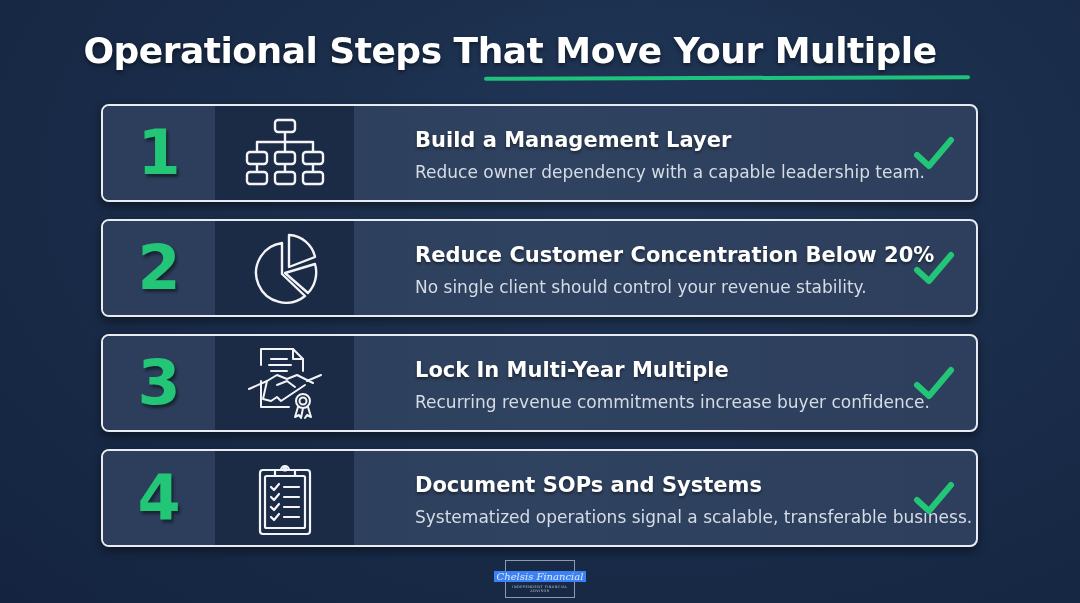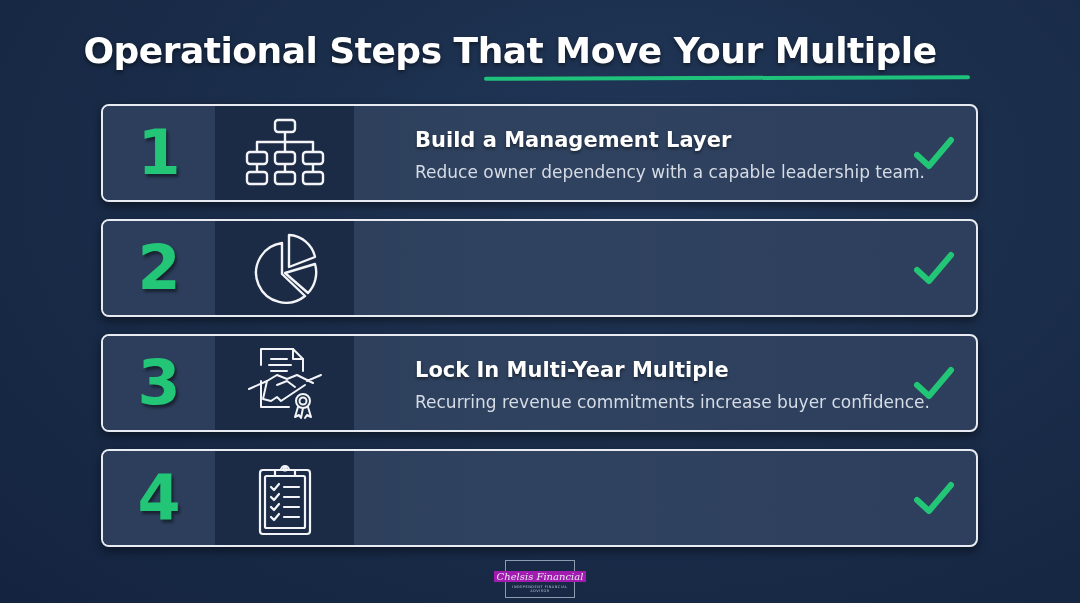--- a/index.html
+++ b/index.html
@@ -54,21 +54,21 @@
     position:absolute; right:20px; top:50%; transform:translateY(-50%);
     width:44px; height:40px;
   }
   .logo {
     position:absolute; left:505px; top:560px; width:70px; height:38px;
     border:1px solid #8d9bb0; box-sizing:border-box; text-align:center;
   }
   .logo-name {
     position:absolute; left:-12px; right:-12px; top:10px;
     color:#e6eaf0; font-family:"DejaVu Serif", serif; font-style:italic; font-size:10px;
-    background:#a21caf; white-space:nowrap;
+    background:#3b82f6; white-space:nowrap;
   }
   .logo-sub {
     position:absolute; left:0; right:0; top:24px;
     color:#b9c3d2; font-size:3.5px; letter-spacing:0.5px; line-height:4px;
   }
 </style>
 </head>
 <body>
 
 <div class="title-wrap">
@@ -106,20 +106,24 @@
   <div class="num-cell">
     <span class="num">2</span>
   </div>
   <div class="icon-cell">
     <svg width="72" height="72" viewBox="0 0 72 72" fill="none" stroke="#f2f4f7" stroke-width="2.4" stroke-linejoin="round">
       <path d="M33 11 A30 30 0 1 0 56 64 L33 42 Z"></path>
       <path d="M40 3 A28 28 0 0 1 66 25 L40 35 Z"></path>
       <path d="M36 41 L66 32 A30 30 0 0 1 59 61 Z"></path>
     </svg>
   </div>
+  <div class="text-cell">
+    <div class="step-title">Reduce Customer Concentration Below 20%</div>
+    <div class="step-desc">No single client should control your revenue stability.</div>
+  </div>
   <svg class="check" viewBox="0 0 44 40">
       <path d="M5 22 L17 33 L39 7" fill="none" stroke="#22c676" stroke-width="6" stroke-linecap="round" stroke-linejoin="round"></path>
     </svg>
 </div>
 
 <div class="card" style="top:334px;">
   <div class="num-cell">
     <span class="num">3</span>
   </div>
   <div class="icon-cell">
@@ -154,20 +158,24 @@
       <rect x="3" y="10" width="50" height="64" rx="3"></rect>
       <rect x="8" y="16" width="40" height="52" rx="1.5"></rect>
       <path d="M18 16 V10 H24 A4 4 0 0 1 32 10 H38 V16 Z"></path>
       <circle cx="28" cy="9" r="1.5"></circle>
       <path d="M14 27 L17 30 L22 24 M27 27 H42"></path>
       <path d="M14 37 L17 40 L22 34 M27 37 H42"></path>
       <path d="M14 47 L17 50 L22 44 M27 47 H42"></path>
       <path d="M14 57 L17 60 L22 54 M27 57 H42"></path>
     </svg>
   </div>
+  <div class="text-cell">
+    <div class="step-title">Document SOPs and Systems</div>
+    <div class="step-desc">Systematized operations signal a scalable, transferable business.</div>
+  </div>
   <svg class="check" viewBox="0 0 44 40">
       <path d="M5 22 L17 33 L39 7" fill="none" stroke="#22c676" stroke-width="6" stroke-linecap="round" stroke-linejoin="round"></path>
     </svg>
 </div>
 
 <div class="logo">
   <div class="logo-name">Chelsis Financial</div>
   <div class="logo-sub">INDEPENDENT FINANCIAL ADVISOR</div>
 </div>
 

